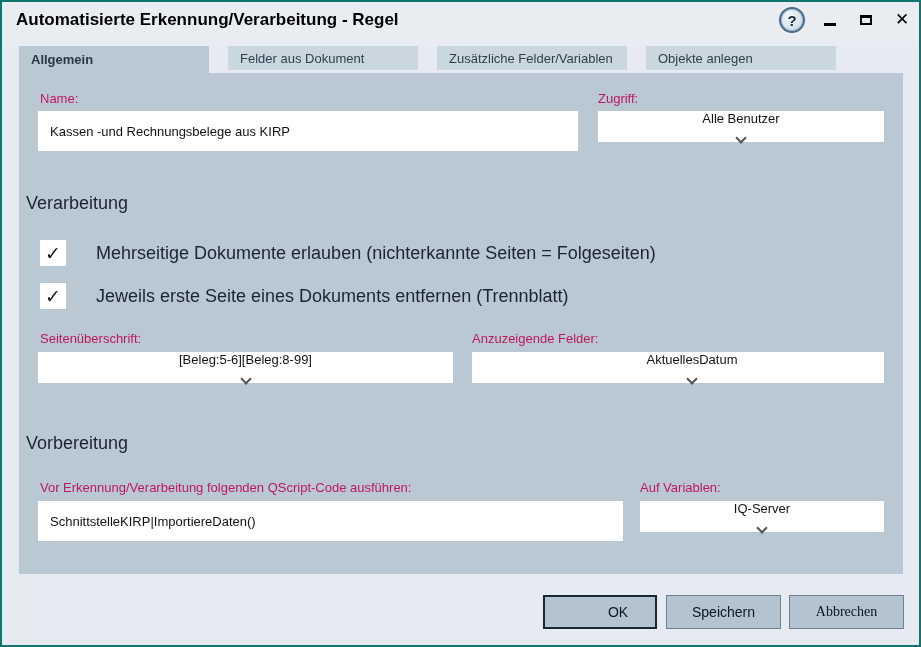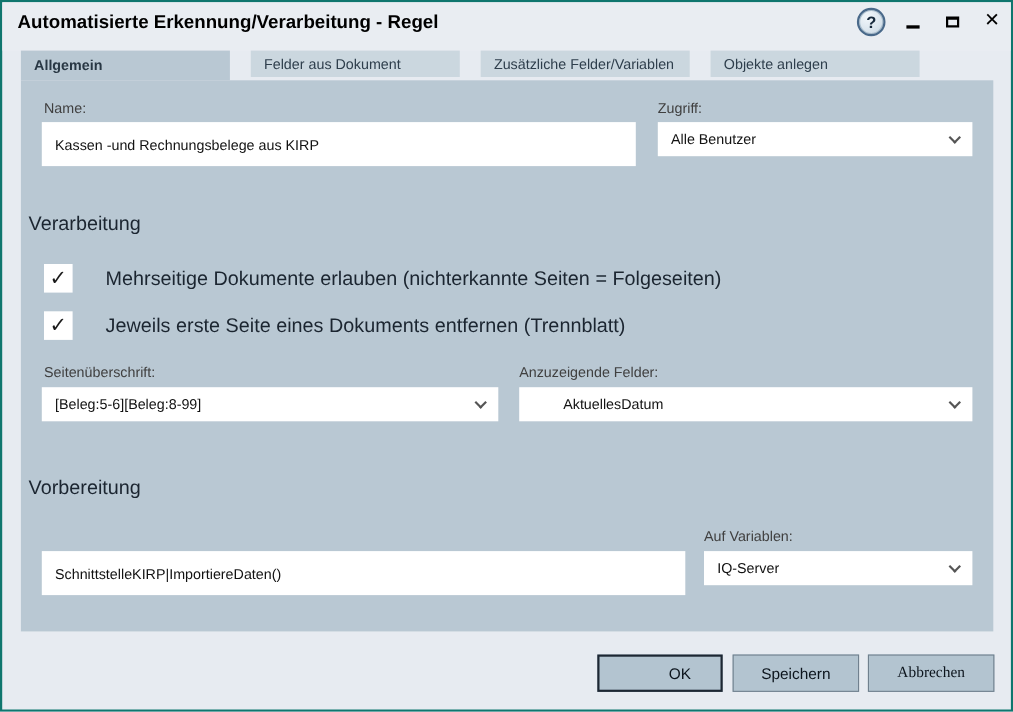--- a/index.html
+++ b/index.html
@@ -25,29 +25,29 @@
   .btn-close{left:889px;top:6px;width:22px;height:22px;font-size:17px;font-weight:bold;color:#000;}
   
   .tabstrip{position:absolute;left:17px;top:44px;display:flex;gap:19px;align-items:flex-start;height:27px;}
   .tab{
     display:flex;align-items:center;padding:0 12px;font-size:13px;color:#2e3e4c;
     background:#cbd7df;height:24px;width:190px;cursor:default;white-space:nowrap;
   }
   .tab.active{background:#b9c8d3;height:27px;font-weight:bold;color:#283744;}
   
   .panel{position:absolute;left:17px;top:71px;width:884px;height:501px;background:#b9c8d3;}
-  .lbl{position:absolute;font-size:13px;color:#404040;white-space:nowrap;}
+  .lbl{position:absolute;font-size:13px;color:#be185d;white-space:nowrap;}
   .heading{position:absolute;font-size:18px;color:#1b2530;}
   .tinput{
     position:absolute;height:40px;border:none;outline:none;background:#fff;
     font-family:"Liberation Sans","DejaVu Sans",sans-serif;font-size:13px;color:#121212;padding:16px 12px;
   }
   .dropdown{
     position:absolute;height:31px;background:#fff;display:flex;align-items:center;
-    justify-content:space-between;padding:0 12px;font-size:13px;color:#121212;cursor:default;
+    justify-content:space-between;padding:0 12px;font-size:13px;color:#121212;cursor:default;flex-direction:column;
   }
   .chevron{width:8px;height:8px;border-right:2px solid #555;border-bottom:2px solid #555;
     transform:rotate(45deg);margin-top:-4px;flex:none;}
   .checkrow{position:absolute;display:flex;align-items:center;}
   .checkbox{width:26px;height:26px;background:#fff;display:flex;align-items:center;
     justify-content:center;font-size:19px;color:#1a1a1a;cursor:default;flex:none;}
   .checklabel{margin-left:30px;font-size:18px;color:#1b2530;white-space:nowrap;}
   
   .pushbtn{
     position:absolute;top:593px;height:34px;background:#b3c4d0;display:flex;align-items:center;
@@ -125,20 +125,21 @@
     </div>
 
     <div class="lbl" style="left:453px;top:258px;">Anzuzeigende Felder:</div>
     <div class="dropdown" style="left:453px;top:279px;width:412px;padding-left:40px;">
       <span>AktuellesDatum</span>
       <span class="chevron"></span>
     </div>
 
     <div class="heading" style="left:7px;top:360px;">Vorbereitung</div>
 
+    <div class="lbl" style="left:21px;top:407px;">Vor Erkennung/Verarbeitung folgenden QScript-Code ausführen:</div>
     <input class="tinput" style="left: 19px; top: 428px; width: 585px;" type="text" value="SchnittstelleKIRP|ImportiereDaten()">
 
     <div class="lbl" style="left:621px;top:407px;">Auf Variablen:</div>
     <div class="dropdown" style="left:621px;top:428px;width:244px;">
       <span>IQ-Server</span>
       <span class="chevron"></span>
     </div>
 
   </div>
 

